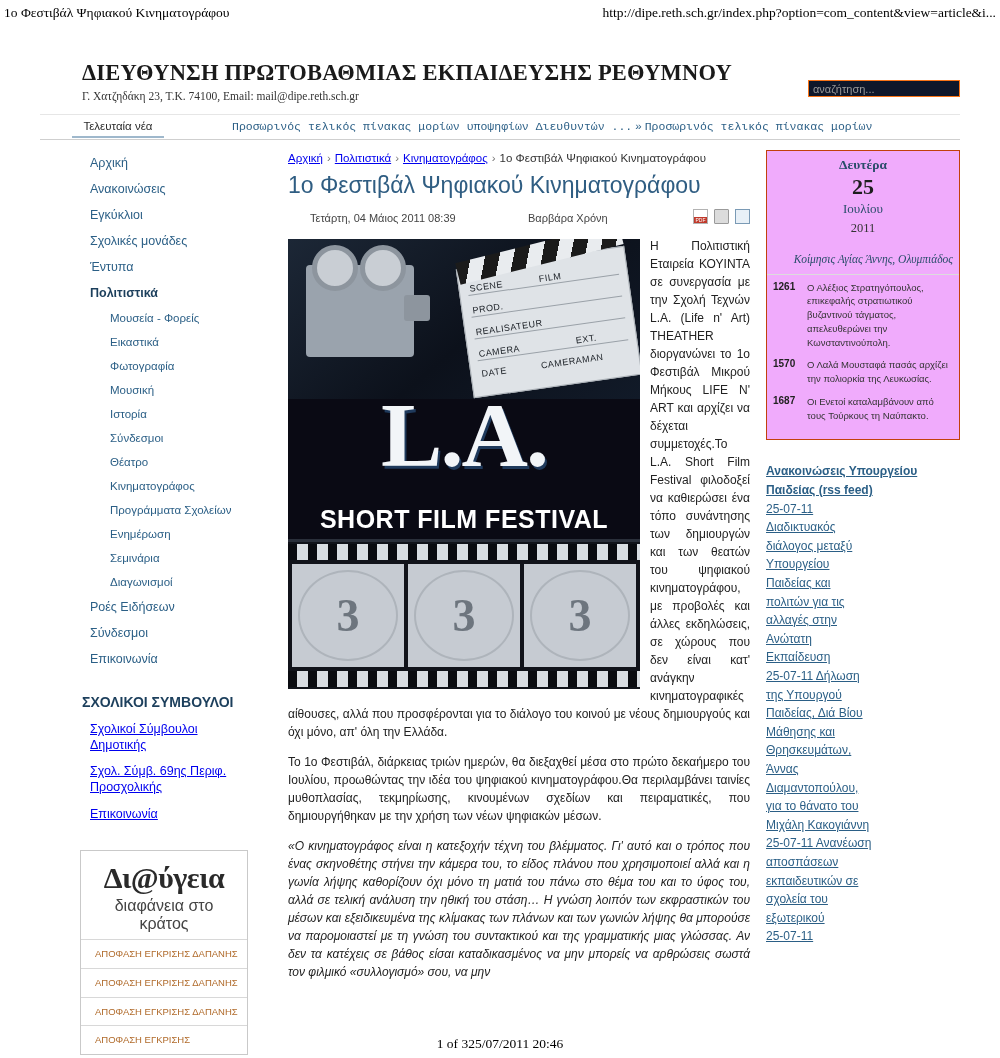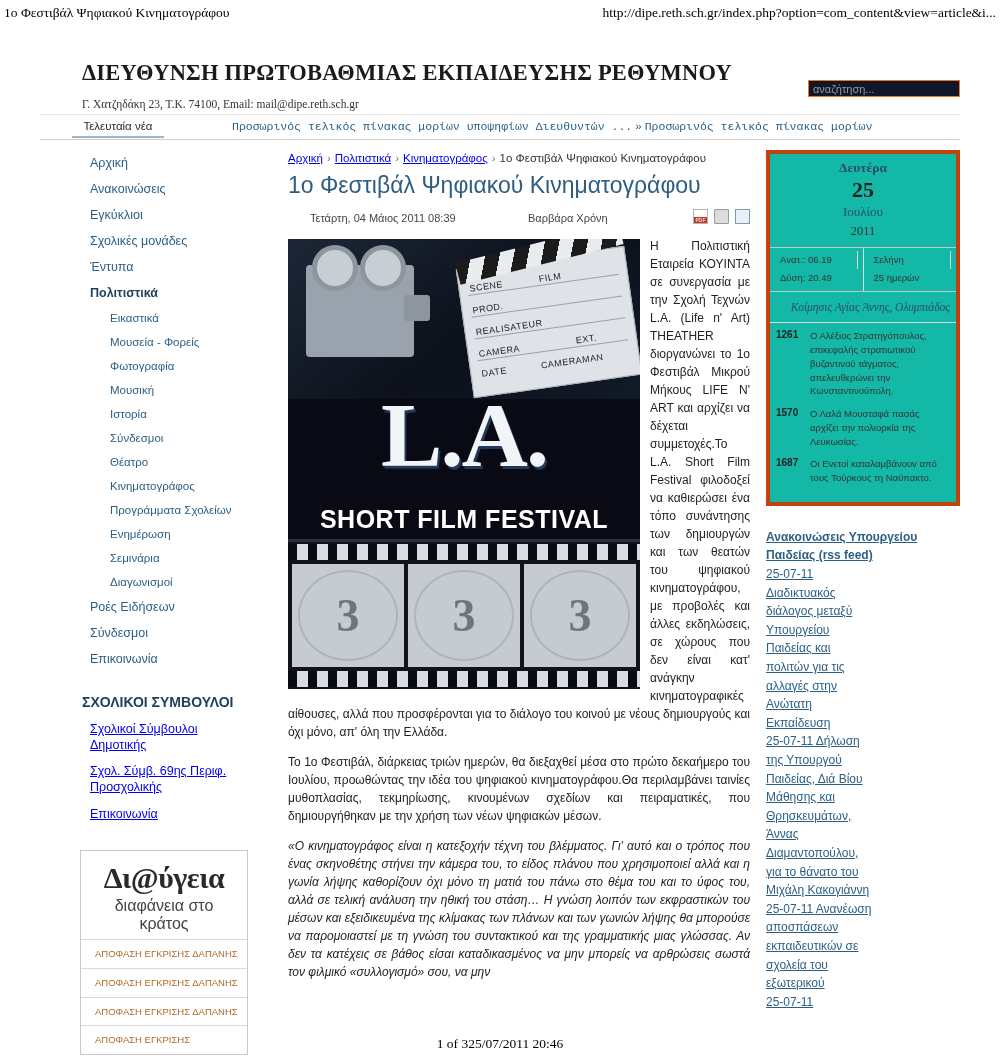--- a/index.html
+++ b/index.html
@@ -40,21 +40,21 @@
   .site-header { position: relative; height: 72px; }
   .site-title {
     position: absolute; left: 42px; top: 22px;
     font-family: "Liberation Serif", serif;
     font-weight: bold; font-size: 22.5px;
     color: #1a1a1a; letter-spacing: .2px;
   }
   .site-sub {
     position: absolute; left: 42px; top: 52px;
     font-family: "Liberation Serif", serif;
-    font-size: 11.5px; color: #333; margin-top: 8px;
+    font-size: 11.5px; color: #333;
   }
   .search-box {
     position: absolute; right: 0px; top: 42px;
     width: 152px; height: 17px;
     border: 1px solid #f97316;
     background: #0f172a;
     font-family: "Liberation Sans", sans-serif;
     font-size: 11px; color: #888;
     padding: 1px 4px;
   }
@@ -239,21 +239,21 @@
   }
   .fig .frames .fr:before{
     content:""; position:absolute; inset:6px; border:2px solid #aeb4bb; border-radius:50%;
   }
 
   .article-flow p { margin: 0 0 12px 0; text-align: justify; }
   .article-flow p.italic { font-style: italic; }
 
   
   .rightcol { position: absolute; left: 726px; top: 0; width: 194px; }
-  .cal-box { border: 4px solid #c2410c; background: #14b8a6; }
+  .cal-box { border: 1px solid #c2410c; background: #f0abfc; }
   .cal-top { text-align: center; padding: 6px 4px 8px 4px; }
   .cal-day {
     font-family: "Liberation Serif", serif;
     font-size: 13.5px; color: #2a4d6b; font-weight: bold;
   }
   .cal-num {
     font-family: "Liberation Serif", serif;
     font-size: 22px; font-weight: bold; color: #1d1d1d; line-height: 1.25;
   }
   .cal-month { font-family:"Liberation Serif",serif; font-size: 13px; color: #2a4d6b; }
@@ -307,22 +307,22 @@
   <div class="body-cols">
 
     <div class="leftcol">
       <ul class="nav-list">
         <li><a href="#">Αρχική</a></li>
         <li><a href="#">Ανακοινώσεις</a></li>
         <li><a href="#">Εγκύκλιοι</a></li>
         <li><a href="#">Σχολικές μονάδες</a></li>
         <li><a href="#">Έντυπα</a></li>
         <li class="bold"><a href="#">Πολιτιστικά</a></li>
+        <li class="lvl2"><a href="#">Μουσεία - Φορείς</a></li>
         <li class="lvl2"><a href="#">Εικαστικά</a></li>
-        <li class="lvl2"><a href="#">Μουσεία - Φορείς</a></li>
         <li class="lvl2"><a href="#">Φωτογραφία</a></li>
         <li class="lvl2"><a href="#">Μουσική</a></li>
         <li class="lvl2"><a href="#">Ιστορία</a></li>
         <li class="lvl2"><a href="#">Σύνδεσμοι</a></li>
         <li class="lvl2"><a href="#">Θέατρο</a></li>
         <li class="lvl2"><a href="#">Κινηματογράφος</a></li>
         <li class="lvl2"><a href="#">Προγράμματα Σχολείων</a></li>
         <li class="lvl2"><a href="#">Ενημέρωση</a></li>
         <li class="lvl2"><a href="#">Σεμινάρια</a></li>
         <li class="lvl2"><a href="#">Διαγωνισμοί</a></li>
@@ -409,30 +409,20 @@
       </div>
     </div>
 
     <div class="rightcol">
       <div class="cal-box">
         <div class="cal-top">
           <div class="cal-day">Δευτέρα</div>
           <div class="cal-num">25</div>
           <div class="cal-month">Ιουλίου</div>
           <div class="cal-year">2011</div>
-        </div>
-        <div class="cal-sun">
-          <div>
-            <div>Ανατ.: 06.19</div>
-            <div>Δύση: 20.49</div>
-          </div>
-          <div>
-            <div>Σελήνη</div>
-            <div>25 ημερών</div>
-          </div>
         </div>
         <div class="cal-name">Κοίμησις Αγίας Άννης, Ολυμπιάδος</div>
         <div class="hist">
           <div class="hist-row">
             <div class="hist-year">1261</div>
             <div class="hist-txt">Ο Αλέξιος Στρατηγόπουλος, επικεφαλής στρατιωτικού βυζαντινού τάγματος, απελευθερώνει την Κωνσταντινούπολη.</div>
           </div>
           <div class="hist-row">
             <div class="hist-year">1570</div>
             <div class="hist-txt">Ο Λαλά Μουσταφά πασάς αρχίζει την πολιορκία της Λευκωσίας.</div>

